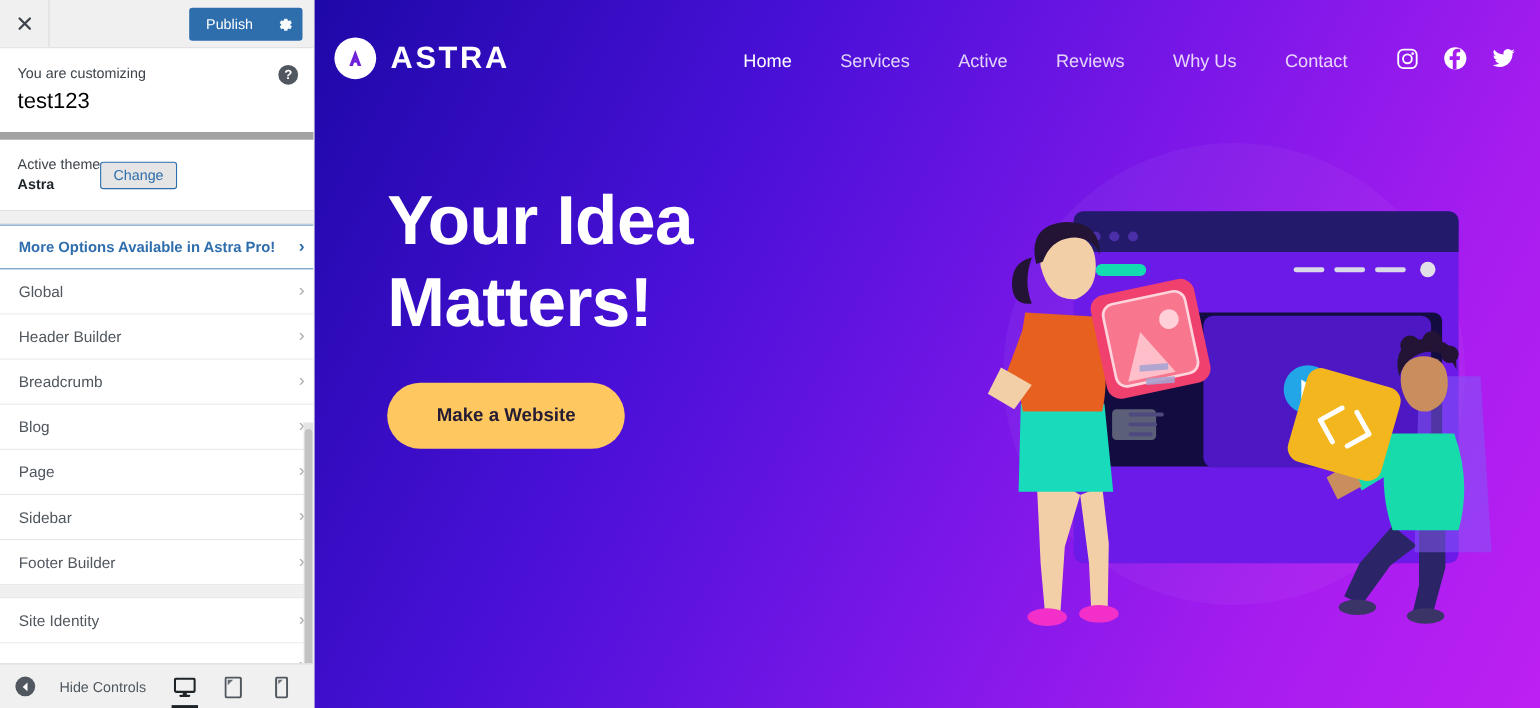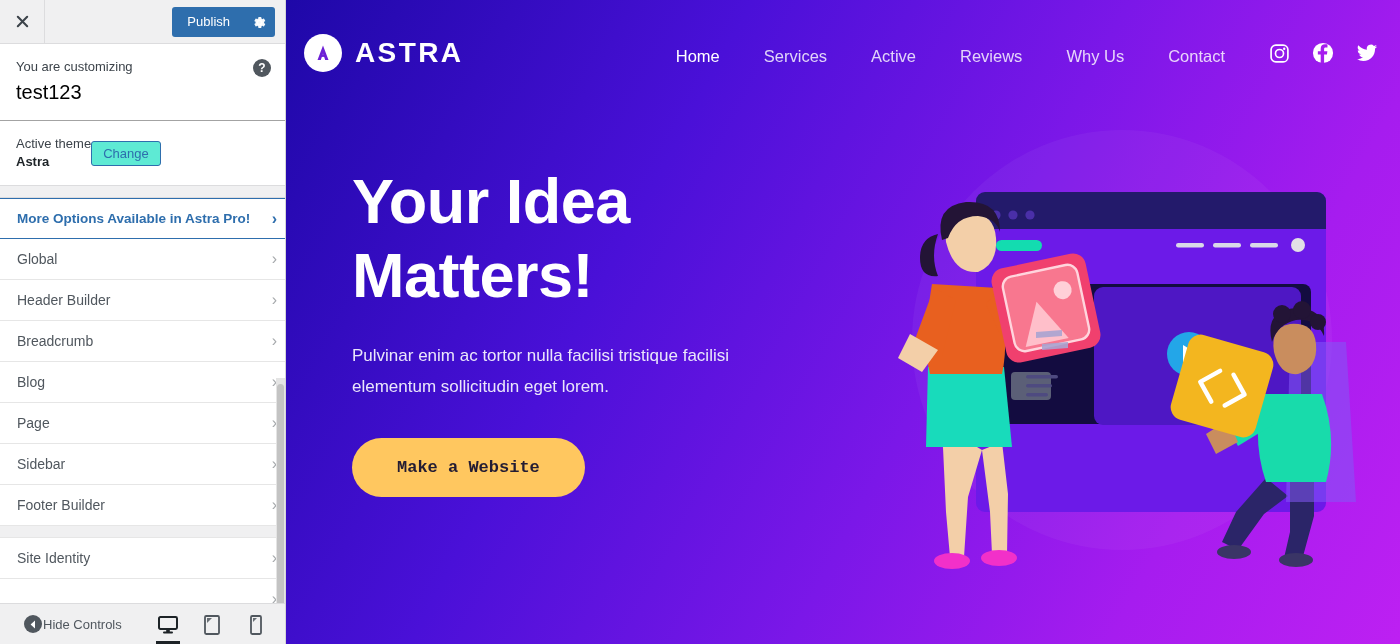--- a/index.html
+++ b/index.html
@@ -53,21 +53,21 @@
   }
   .cz-publish-gear {
     width: 32px;
     display: flex; align-items: center; justify-content: center;
     cursor: pointer;
   }
 
   
   .cz-info {
     padding: 14px 16px 14px 16px;
-    border-bottom: 1px solid #a3a3a3;
+    border-bottom: 7px solid #a3a3a3;
     position: relative;
     background: #fff;
   }
   .cz-info-label { font-size: 13px; color: #3c434a; line-height: 18px; }
   .cz-info-title {
     font-size: 20px; color: #000000; font-weight: 300;
     line-height: 28px; margin-top: 2px;
   }
   .cz-help {
     position: absolute; right: 14px; top: 15px;
@@ -82,21 +82,21 @@
   .cz-theme {
     padding: 14px 16px;
     border-bottom: 1px solid #dcdcde;
     display: flex; align-items: center; justify-content: flex-start;
     background: #fff;
   }
   .cz-theme-label { font-size: 13px; color: #3c434a; line-height: 18px; }
   .cz-theme-name { font-size: 13px; color: #1d2327; font-weight: bold; line-height: 18px; }
   .cz-change-btn {
     border: 1px solid #2e6ead; color: #2e6ead;
-    background: #5eead4; border-radius: 3px;
+    background: #e5e5e5; border-radius: 3px;
     font-size: 13px; padding: 4px 11px; cursor: pointer;
     font-family: inherit;
   }
   .cz-gap { height: 12px; background: #f0f0f1; border-bottom: 1px solid #dcdcde; flex: 0 0 12px; }
 
   
   .cz-list {
     flex: 1 1 auto;
     overflow: hidden;
     position: relative;
@@ -136,22 +136,22 @@
 
   
   .cz-bottom {
     height: 41px; flex: 0 0 41px;
     background: #f0f0f1;
     border-top: 1px solid #dcdcde;
     display: flex; align-items: center;
     position: relative;
   }
   .cz-hide {
-    display: flex; align-items: center; gap: 1px;
-    padding-left: 24px; cursor: pointer;
+    display: flex; align-items: center; gap: 22px;
+    padding-left: 14px; cursor: pointer;
   }
   .cz-hide-circle {
     width: 18px; height: 18px; border-radius: 50%;
     background: #50575e;
     display: flex; align-items: center; justify-content: center;
   }
   .cz-hide-label { font-size: 13px; color: #50575e; }
   .cz-devices {
     position: absolute; right: 8px; top: 0; height: 41px;
     display: flex; align-items: center; gap: 18px; padding-right: 8px;
@@ -226,21 +226,21 @@
     margin-top: 28px; width: 420px;
   }
   .hero-btn {
     margin-top: 36px;
     display: inline-block;
     background: #ffc75f;
     color: #231c33;
     font-size: 17px; font-weight: bold;
     padding: 20px 45px; border-radius: 40px;
     border: none; cursor: pointer;
-    font-family: Liberation Mono, monospace;
+    font-family: Liberation Sans, sans-serif;
   }
   .hero-art { position: absolute; left: 600px; top: -64px; width: 520px; height: 560px; }
 </style>
 </head>
 <body>
 
 <div id="app">
 
   <div id="customizer">
 
@@ -405,21 +405,20 @@
         </div>
       </div>
     </div>
 
     <div class="hero">
       <div class="hero-copy">
         <h1 class="hero-title">
           <span>Your Idea</span><br>
           <span>Matters!</span>
         </h1>
-        <p class="hero-sub">Pulvinar enim ac tortor nulla facilisi tristique facilisi elementum sollicitudin eget lorem.</p>
         <button class="hero-btn">Make a Website</button>
       </div>
 
       <div class="hero-art">
         <svg viewBox="0 0 520 560" width="520" height="560">
 
           <g>
             <rect x="90" y="150" width="350" height="320" rx="9" fill="#6c1ae8"></rect>
             <path d="M90 159a9 9 0 019-9h332a9 9 0 019 9v28H90z" fill="#231a6b"></path>
             <circle cx="110" cy="173" r="4.6" fill="#4a2fa8"></circle>

